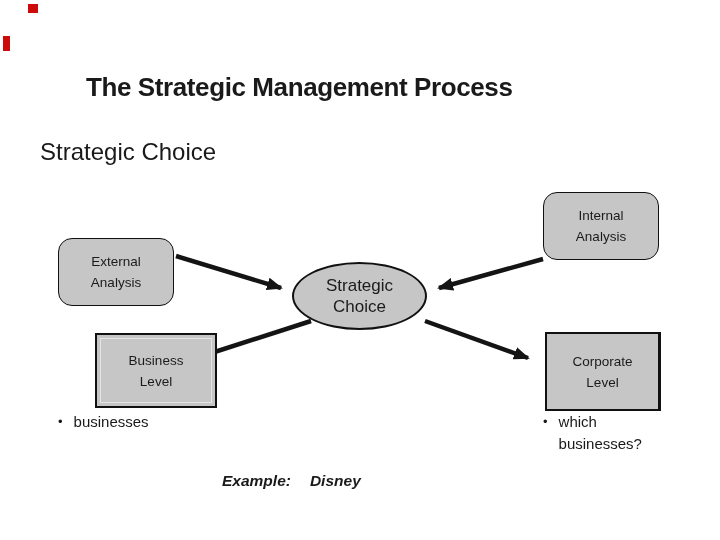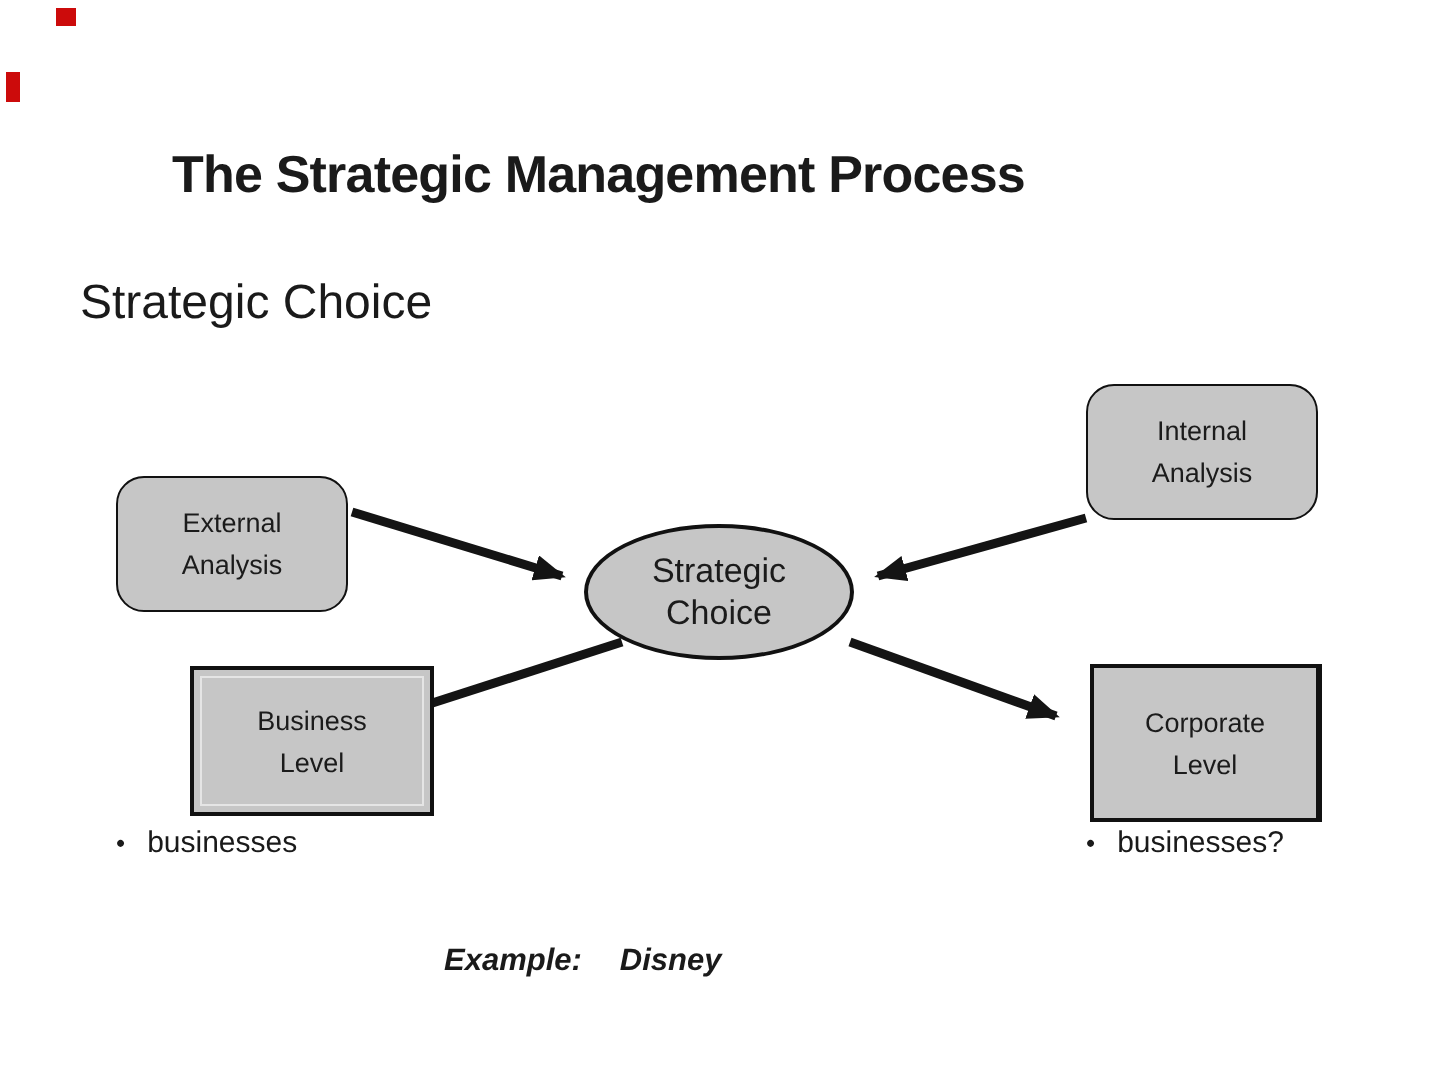--- a/index.html
+++ b/index.html
@@ -133,20 +133,21 @@
   <div class="abs bullet bullet-left">
     <span class="marker">•</span>
     <span class="bullet-lines">
       <span>businesses</span>
     </span>
   </div>
 
   <div class="abs bullet bullet-right">
     <span class="marker">•</span>
     <span class="bullet-lines">
+      <span>which</span>
       <span>businesses?</span>
     </span>
   </div>
 
   <div class="abs example">
     <span>Example:</span><span class="example-value">Disney</span>
   </div>
 
 </div>
 

